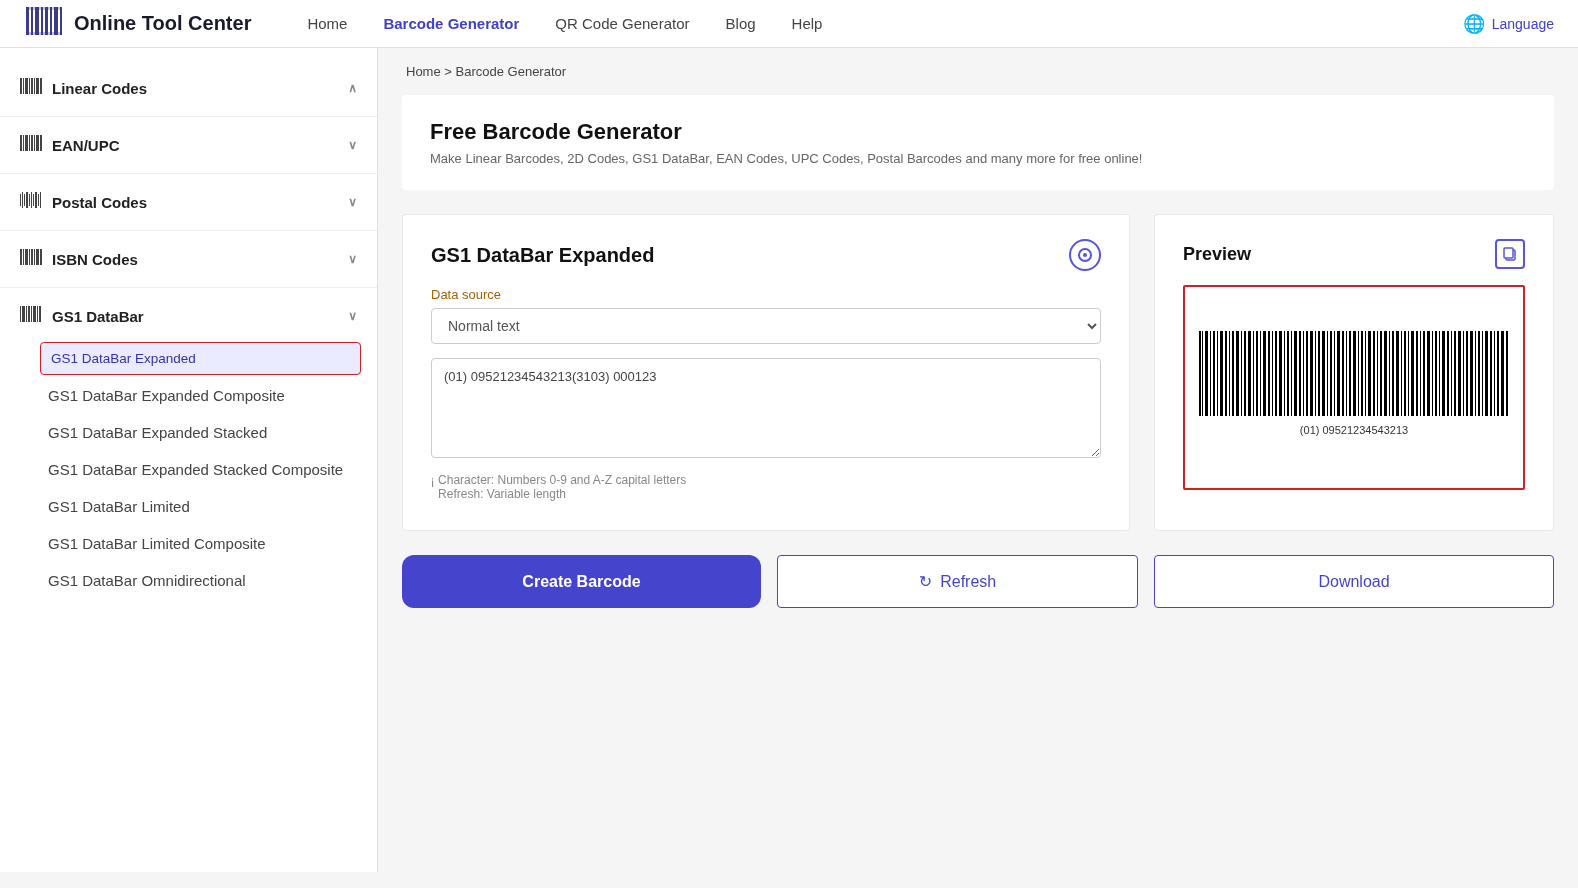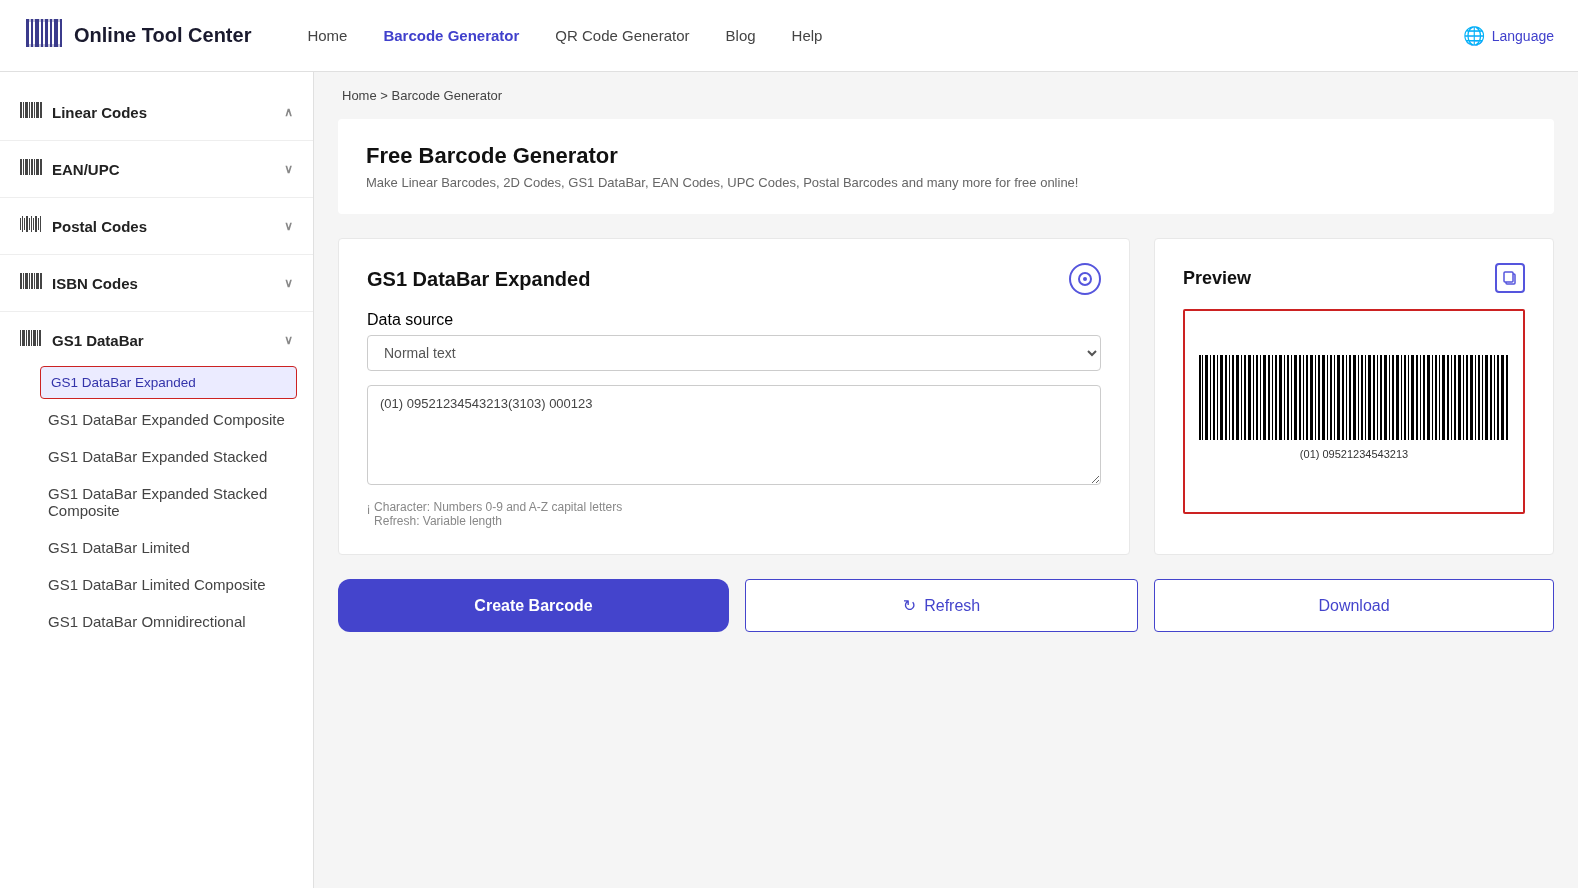--- a/index.html
+++ b/index.html
@@ -5,21 +5,21 @@
     * { box-sizing: border-box; margin: 0; padding: 0; }
     body { font-family: -apple-system, BlinkMacSystemFont, 'Segoe UI', Arial, sans-serif; background: #f5f5f5; color: #333; font-size: 14px; }
 
     
     .header {
       background: #fff;
       border-bottom: 1px solid #e0e0e0;
       display: flex;
       align-items: center;
       padding: 0 24px;
-      height: 72px;
+      height: 48px;
       gap: 32px;
     }
     .logo-area {
       display: flex;
       align-items: center;
       gap: 10px;
       margin-right: 24px;
     }
     .logo-icon {
       color: #3b3b8c;
@@ -61,21 +61,21 @@
     }
 
     
     .main-layout {
       display: flex;
       min-height: calc(100vh - 64px);
     }
 
     
     .sidebar {
-      width: 314px;
+      width: 378px;
       background: #fff;
       border-right: 1px solid #e0e0e0;
       padding: 16px 0;
       flex-shrink: 0;
     }
     .sidebar-section-title {
       font-size: 15px;
       font-weight: 600;
       color: #222;
       padding: 12px 20px;
@@ -186,22 +186,22 @@
       border-radius: 50%;
       border: 2px solid #5555dd;
       display: flex;
       align-items: center;
       justify-content: center;
       color: #5555dd;
       font-size: 14px;
       cursor: pointer;
     }
     .field-label {
-      font-size: 16px;
-      color: #000000;
+      font-size: 13px;
+      color: #a16207;
       margin-bottom: 6px;
     }
     .field-select {
       width: 100%;
       padding: 8px 12px;
       border: 1px solid #ccc;
       border-radius: 4px;
       font-size: 14px;
       color: #555;
       background: #fff;

